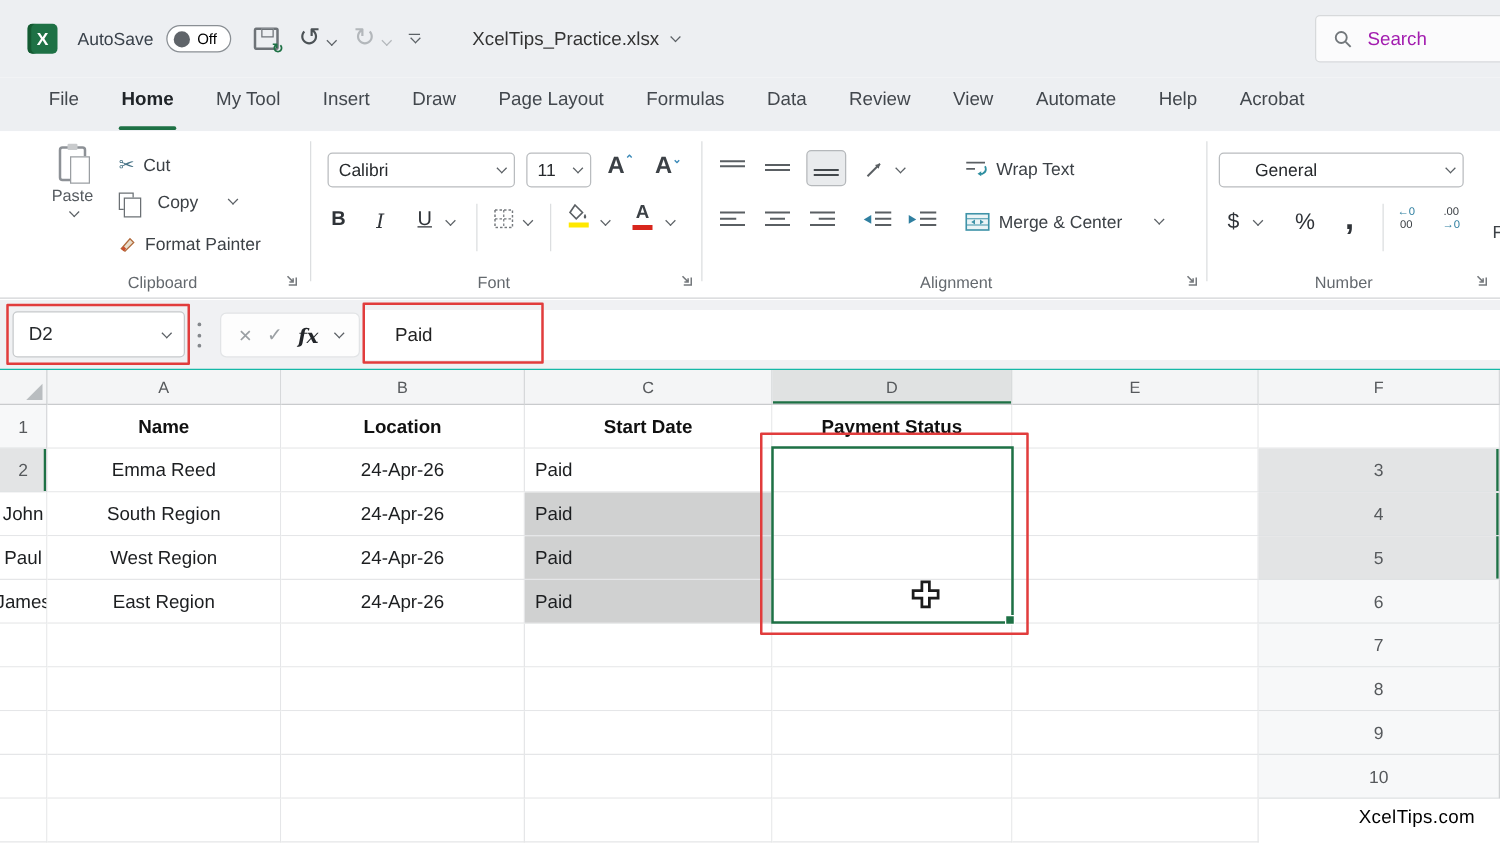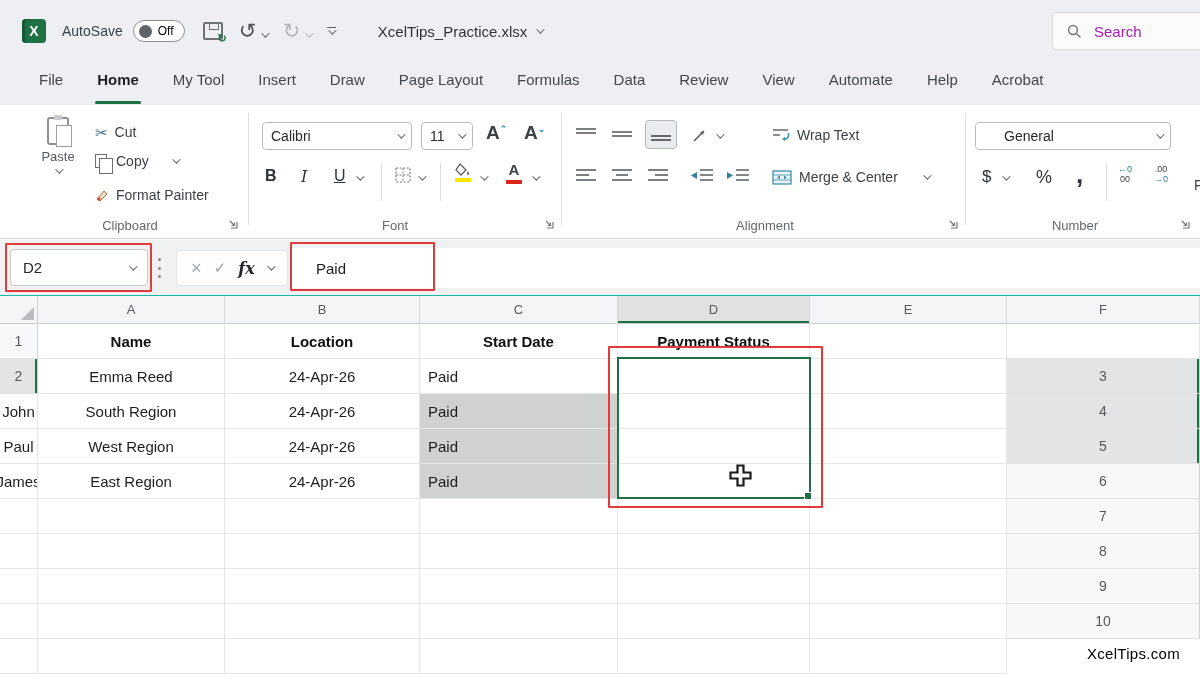--- a/index.html
+++ b/index.html
@@ -166,21 +166,21 @@
       <span class="clipic"></span>
       <span class="paste-label">Paste</span>
       <span class="chv"></span>
     </div>
     <div class="cliprow" style="left:95px; top:19px;">
       <span class="cutic">✂</span>
       <span>Cut</span>
     </div>
     <div class="cliprow" style="left:95px; top:48px;">
       <span class="copyic"></span>
-      <span style="margin-left:2px;">Copy</span>
+      <span style="margin-left:12px;">Copy</span>
       <span class="chv" style="margin-left:16px;"></span>
     </div>
     <div class="cliprow" style="left:95px; top:82px;">
       <svg class="fpic" viewBox="0 0 14 14">
           <path d="M2 11 L9 3 L12 6 L5 13 Z" fill="#e8ddcb" stroke="#b06a3b" stroke-width="1"></path>
           <path d="M2 11 L4 9 L6 11 L4 13 Z" fill="#c9502e"></path>
         </svg>
       <span>Format Painter</span>
     </div>
     <span class="glabel" style="left:30px; width:200px;">Clipboard</span>

